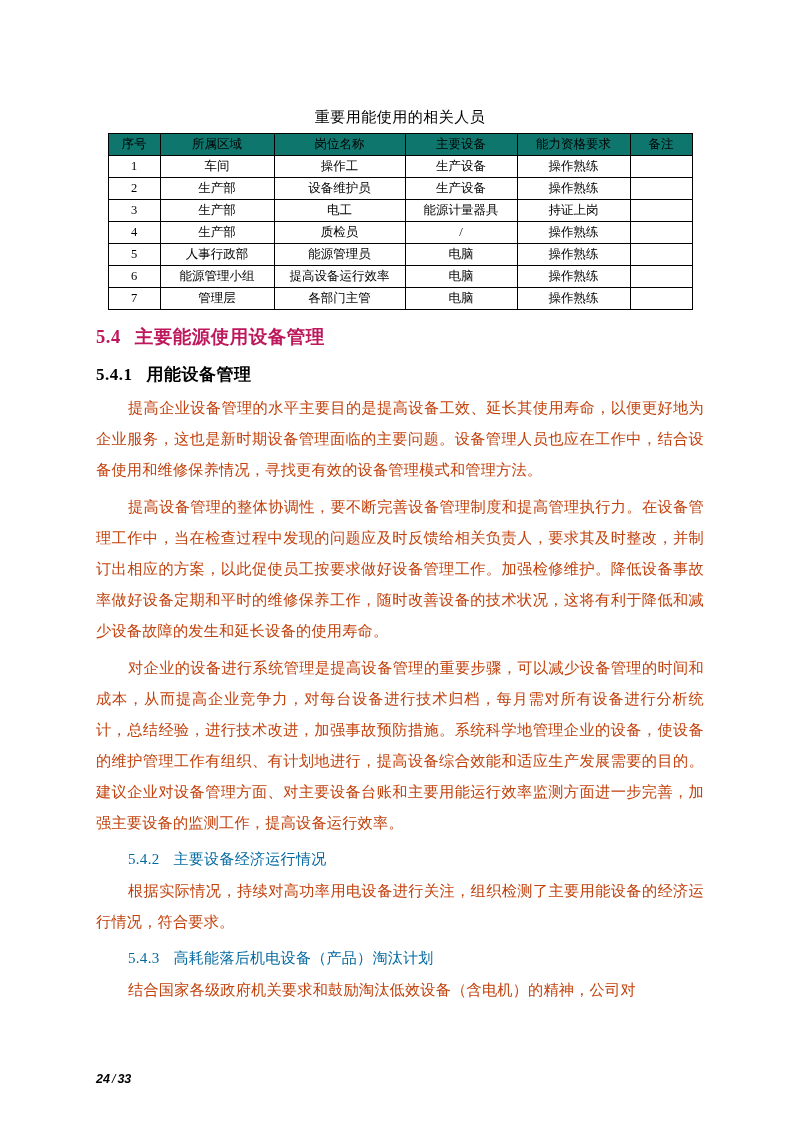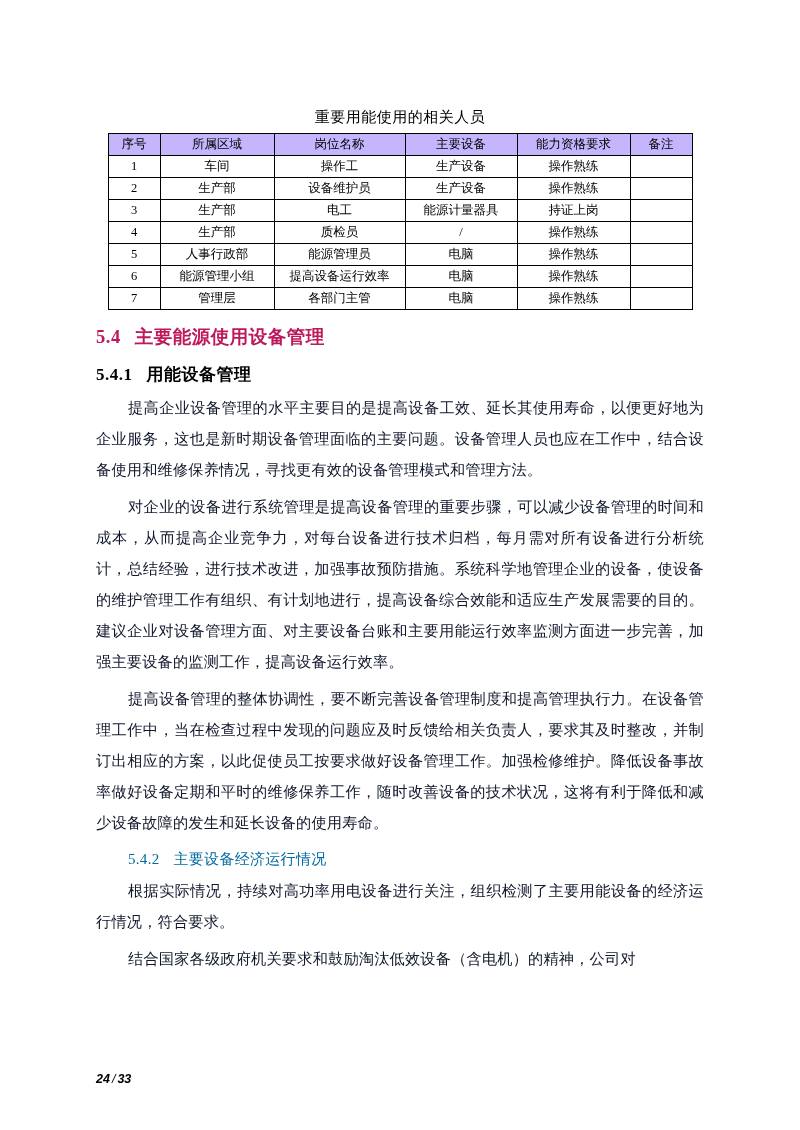--- a/index.html
+++ b/index.html
@@ -46,21 +46,21 @@
     font-size: 12.5px;
     text-align: center;
     height: 21px;
     line-height: 21px;
     padding: 0 2px;
     color: #000;
     overflow: hidden;
     white-space: nowrap;
   }
   table.people thead th {
-    background: #c4b5fd;
+    background: #0f766e;
     font-weight: normal;
   }
   col.c0 { width: 52px; }
   col.c1 { width: 114px; }
   col.c2 { width: 131px; }
   col.c3 { width: 112px; }
   col.c4 { width: 113px; }
   col.c5 { width: 62px; }
 
   
@@ -86,21 +86,21 @@
     font-weight: normal;
     color: #0369a1;
     margin: 12px 0 0 0;
     text-indent: 32px;
     letter-spacing: 0.3px;
   }
   h4.sub2 .num { margin-right: 14px; }
 
   p.body {
     font-size: 15.2px;
-    color: #0f172a;
+    color: #c2410c;
     line-height: 31px;
     margin: 6px 0 0 0;
     text-indent: 32px;
     text-align: justify;
     letter-spacing: 0.2px;
   }
 
   
   .footer {
     position: absolute;
@@ -203,28 +203,31 @@
 
     <h2 class="sec">
       <span class="num">5.4</span><span>主要能源使用设备管理</span>
     </h2>
 
     <h3 class="sub">
       <span class="num">5.4.1</span><span>用能设备管理</span>
     </h3>
 
     <p class="body">提高企业设备管理的水平主要目的是提高设备工效、延长其使用寿命，以便更好地为企业服务，这也是新时期设备管理面临的主要问题。设备管理人员也应在工作中，结合设备使用和维修保养情况，寻找更有效的设备管理模式和管理方法。</p>
+    <p class="body">提高设备管理的整体协调性，要不断完善设备管理制度和提高管理执行力。在设备管理工作中，当在检查过程中发现的问题应及时反馈给相关负责人，要求其及时整改，并制订出相应的方案，以此促使员工按要求做好设备管理工作。加强检修维护。降低设备事故率做好设备定期和平时的维修保养工作，随时改善设备的技术状况，这将有利于降低和减少设备故障的发生和延长设备的使用寿命。</p>
     <p class="body">对企业的设备进行系统管理是提高设备管理的重要步骤，可以减少设备管理的时间和成本，从而提高企业竞争力，对每台设备进行技术归档，每月需对所有设备进行分析统计，总结经验，进行技术改进，加强事故预防措施。系统科学地管理企业的设备，使设备的维护管理工作有组织、有计划地进行，提高设备综合效能和适应生产发展需要的目的。建议企业对设备管理方面、对主要设备台账和主要用能运行效率监测方面进一步完善，加强主要设备的监测工作，提高设备运行效率。</p>
-    <p class="body">提高设备管理的整体协调性，要不断完善设备管理制度和提高管理执行力。在设备管理工作中，当在检查过程中发现的问题应及时反馈给相关负责人，要求其及时整改，并制订出相应的方案，以此促使员工按要求做好设备管理工作。加强检修维护。降低设备事故率做好设备定期和平时的维修保养工作，随时改善设备的技术状况，这将有利于降低和减少设备故障的发生和延长设备的使用寿命。</p>
 
     <h4 class="sub2">
       <span class="num">5.4.2</span><span>主要设备经济运行情况</span>
     </h4>
     <p class="body">根据实际情况，持续对高功率用电设备进行关注，组织检测了主要用能设备的经济运行情况，符合要求。</p>
 
+    <h4 class="sub2">
+      <span class="num">5.4.3</span><span>高耗能落后机电设备（产品）淘汰计划</span>
+    </h4>
     <p class="body">结合国家各级政府机关要求和鼓励淘汰低效设备（含电机）的精神，公司对</p>
 
   </div>
 
   <div class="footer">
     <span>24</span><span class="sep">/</span><span>33</span>
   </div>
 </div>
 
 </body></html>

